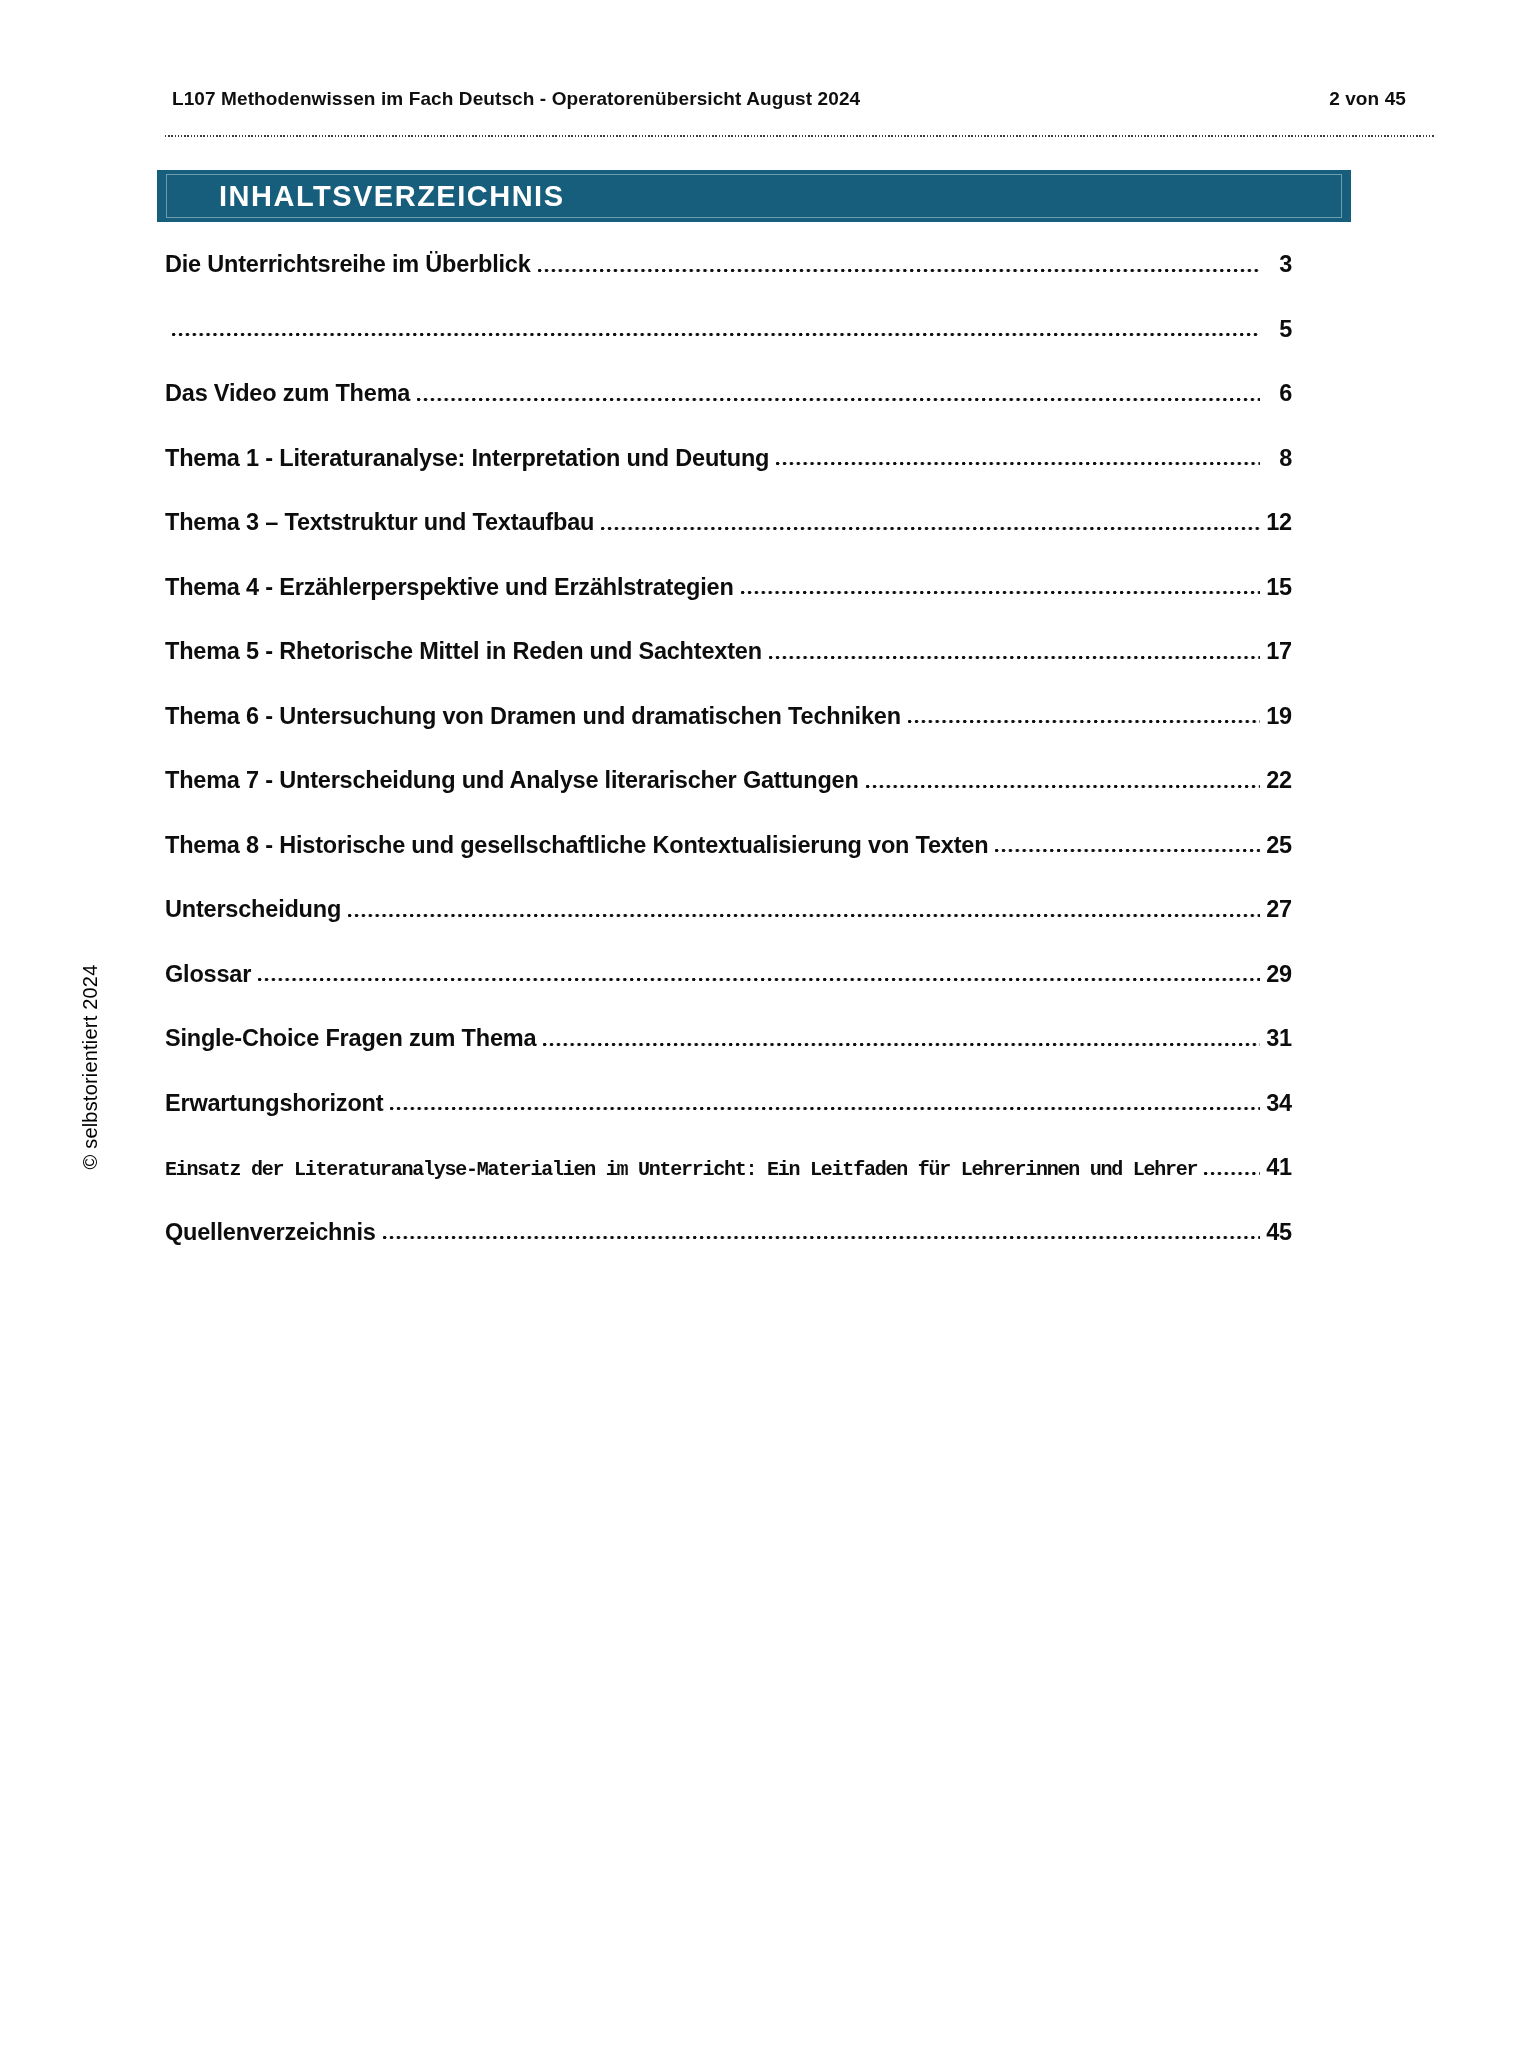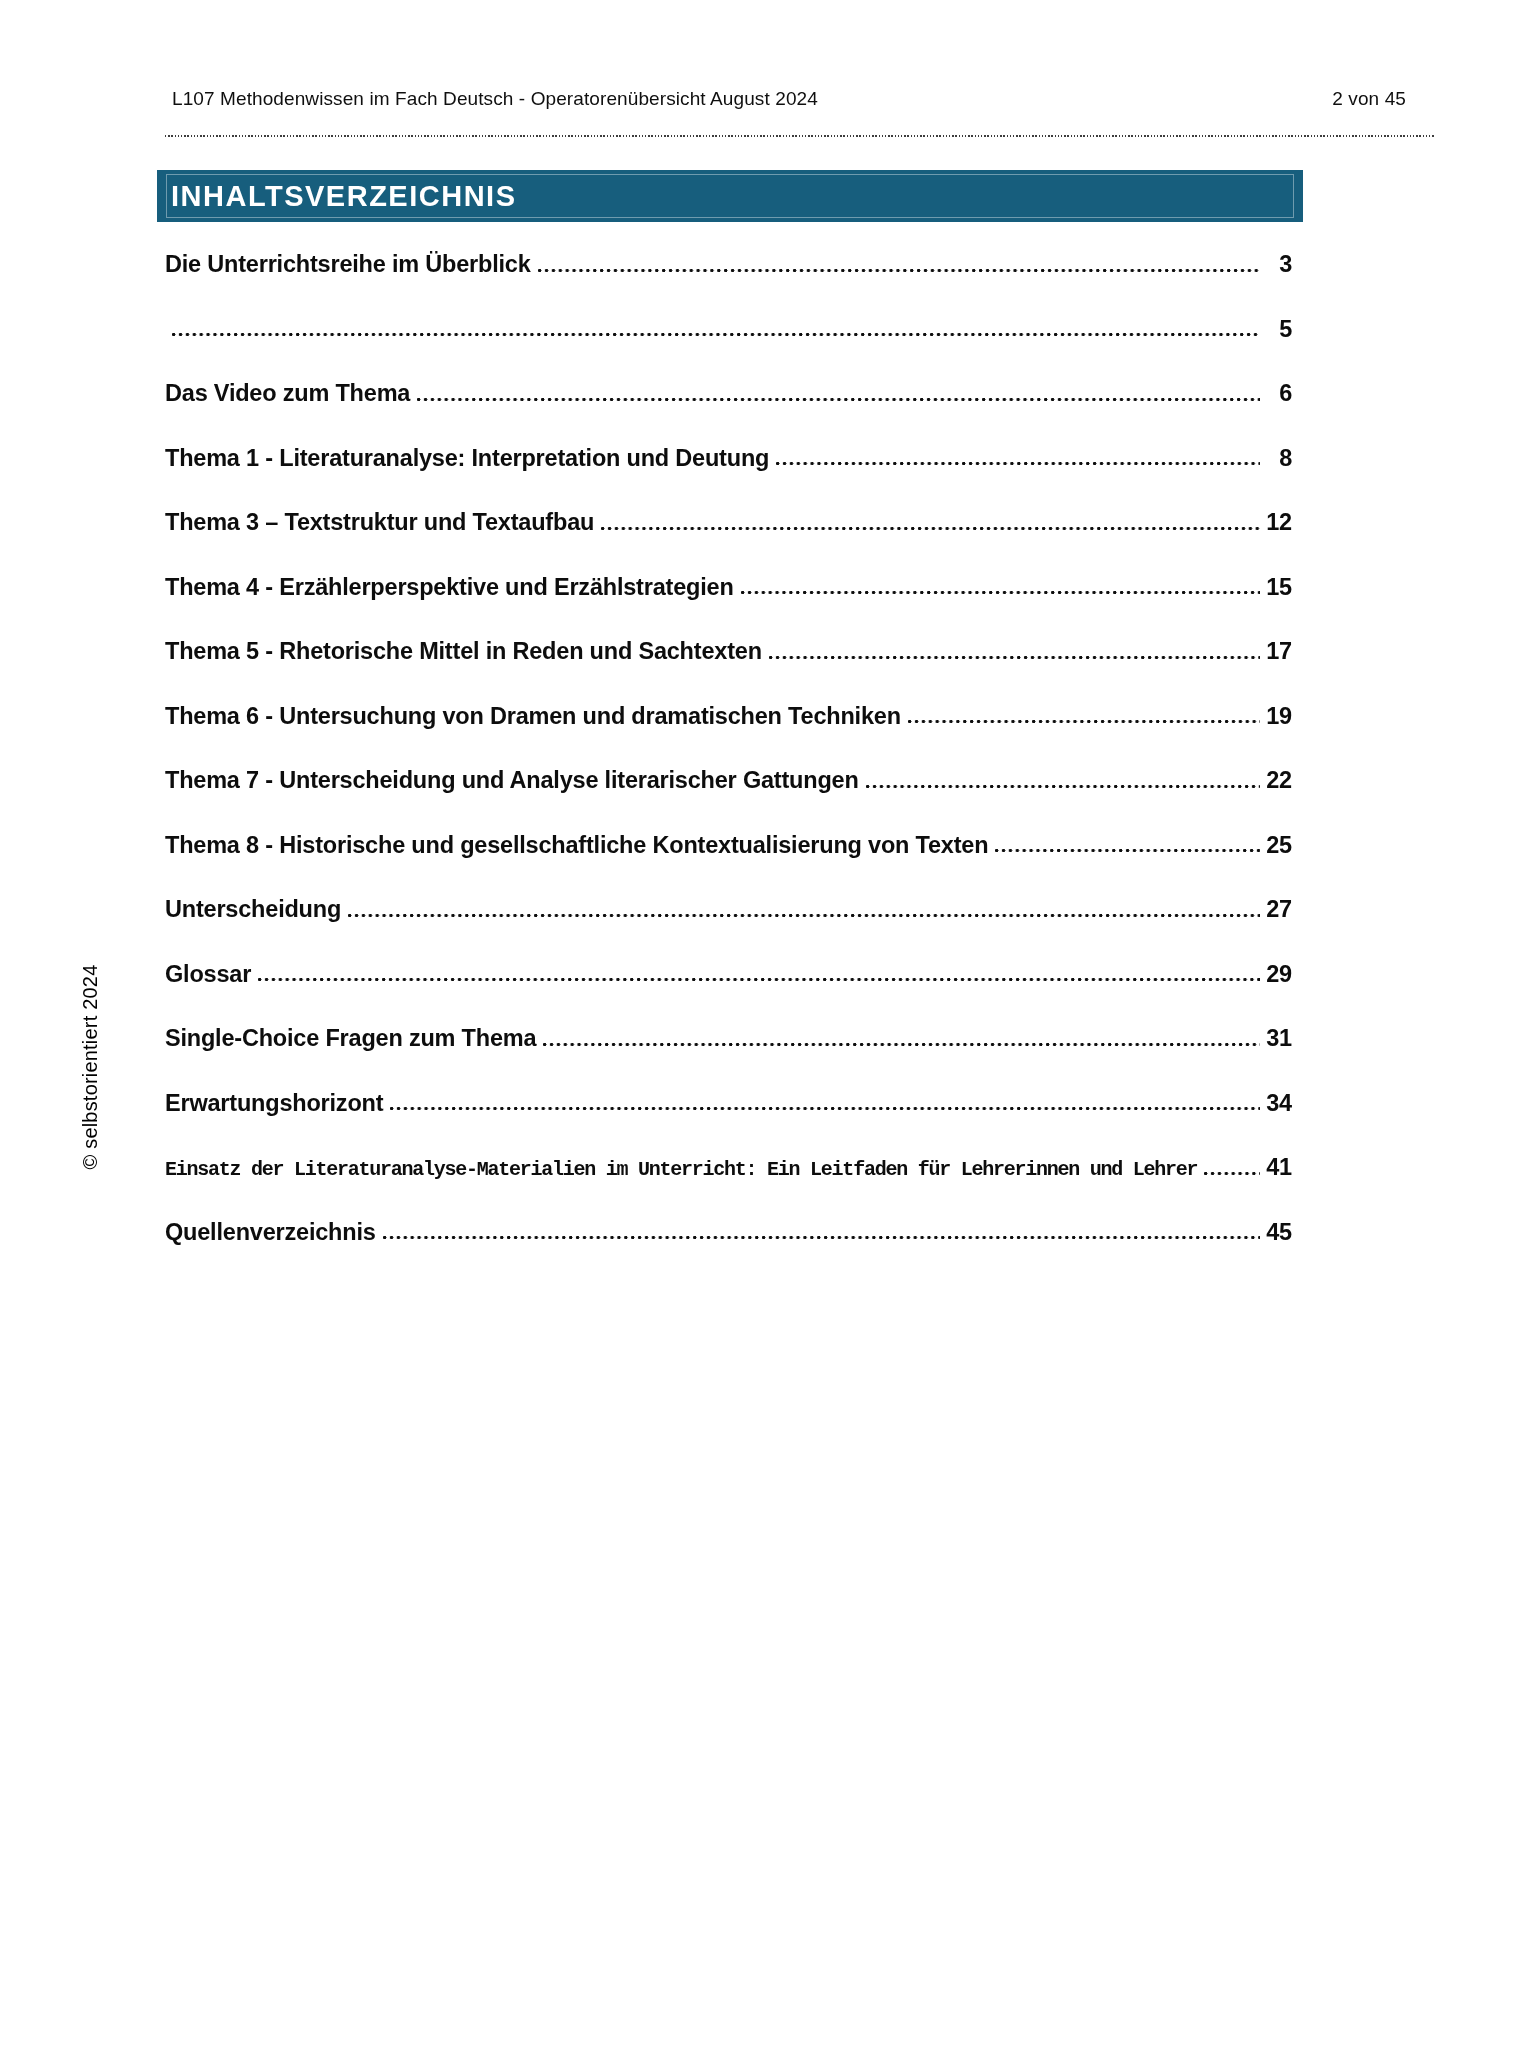--- a/index.html
+++ b/index.html
@@ -19,21 +19,21 @@
   
   .page-header {
     position: absolute;
     left: 172px;
     top: 88px;
     width: 1234px;
     display: flex;
     justify-content: space-between;
     align-items: baseline;
     font-size: 19px;
-    font-weight: 400;
+    font-weight: 700;
     color: #0f0f0f;
     letter-spacing: 0.1px;
     white-space: nowrap;
   }
   .header-rule {
     position: absolute;
     left: 165px;
     top: 135px;
     width: 1270px;
     height: 2px;
@@ -43,20 +43,21 @@
   
   .banner {
     position: absolute;
     left: 157px;
     top: 170px;
     width: 1146px;
     height: 52px;
     background: #175E7D;
     display: flex;
     align-items: center;
+    padding-left: 48px;
   }
   .banner::after {
     content: "";
     position: absolute;
     inset: 4px 9px;
     border: 1px solid rgba(255,255,255,0.38);
     pointer-events: none;
   }
   .banner-title {
     padding-left: 14px;

